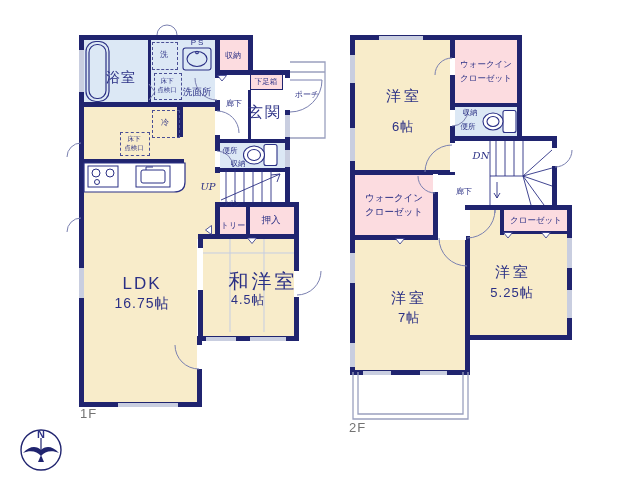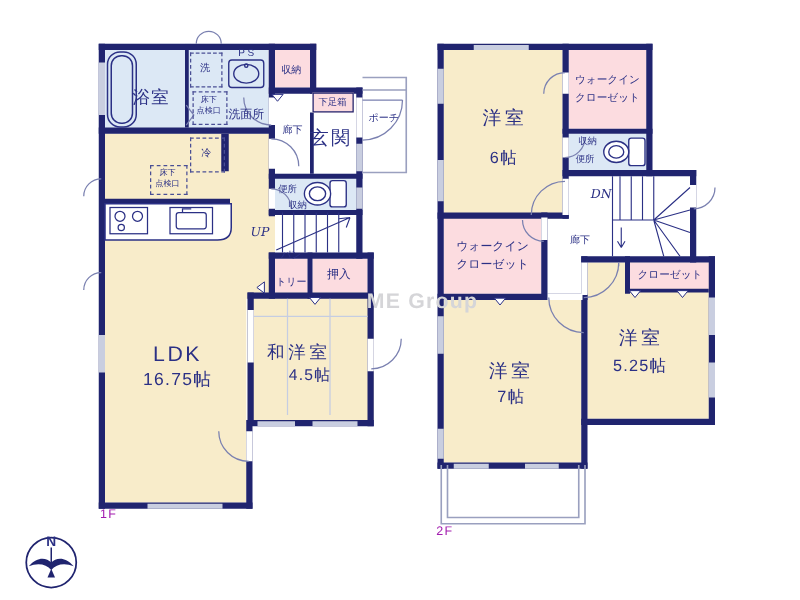--- a/index.html
+++ b/index.html
@@ -12,21 +12,21 @@
   .dash{border:1px dashed #4a4f95}
   .pinkbox{background:#fcdce0;border:1px solid #20246f;box-sizing:border-box}
   .lbl{position:absolute;transform:translate(-50%,-50%);color:#2b3085;font-size:9px;
        line-height:1;white-space:nowrap;text-align:center}
   .lbl.big{font-size:17px;letter-spacing:2px}
   .lbl.size{font-size:13px;letter-spacing:1px}
   .lbl.room{font-size:15px;letter-spacing:3px}
   .lbl.s8{font-size:8px}.lbl.s7{font-size:7.5px}.lbl.s65{font-size:6.5px}.lbl.s95{font-size:9.5px}
   .lbl.s105{font-size:15px;letter-spacing:2px}.lbl.s10{font-size:14px;letter-spacing:1px}
   .lbl.ital{font-style:italic;font-family:"DejaVu Serif","Liberation Serif",serif;font-size:10px}
-  .corner{position:absolute;color:#a21caf;font-size:10px;letter-spacing:1px}
+  .corner{position:absolute;color:#737373;font-size:13px;letter-spacing:1px}
   .wm{position:absolute;transform:translate(-50%,-50%);color:#d5d5d8;font-size:17px;
       font-weight:700;letter-spacing:1px}
   svg{position:absolute;left:0;top:0;pointer-events:none}
 </style>
 </head>
 <body>
 
 <div id="stage">
 
   <i class="f" style="left:79px;top:35px;width:74px;height:72px;background:#dce8f5"></i>
@@ -241,37 +241,36 @@
   <span class="lbl s65" style="left:134px;top:139px">床下</span>
   <span class="lbl s65" style="left:134px;top:148px">点検口</span>
   <span class="lbl s7" style="left:230px;top:151px">便所</span>
   <span class="lbl s7" style="left:238px;top:164px">収納</span>
   <span class="lbl ital" style="left:208px;top:187px">UP</span>
   <span class="lbl s8" style="left:233px;top:204px">パン</span>
   <span class="lbl s8" style="left:233px;top:226px">トリー</span>
   <span class="lbl s95" style="left:271px;top:220px">押入</span>
   <span class="lbl big" style="left:142px;top:283px">LDK</span>
   <span class="lbl size" style="left:142px;top:303px;font-size:14px">16.75帖</span>
-  <span class="lbl room" style="left:239px;top:281px;font-size:14px">和洋室</span>
+  <span class="lbl room" style="left:263px;top:281px;font-size:20px">和洋室</span>
   <span class="lbl size" style="left:248px;top:300px;font-size:12.5px">4.5帖</span>
   <span class="corner" style="left:80px;top:406px">1F</span>
 
   <span class="lbl room" style="left:404px;top:95px">洋室</span>
   <span class="lbl size" style="left:403px;top:126px">6帖</span>
   <span class="lbl s8" style="left:486px;top:64px;font-size:8.5px">ウォークイン</span>
   <span class="lbl s8" style="left:486px;top:78px;font-size:8.5px">クローゼット</span>
   <span class="lbl s7" style="left:470px;top:113px">収納</span>
   <span class="lbl s7" style="left:468px;top:127px">便所</span>
   <span class="lbl ital" style="left:481px;top:156px">DN</span>
   <span class="lbl s8" style="left:464px;top:192px">廊下</span>
   <span class="lbl s95" style="left:394px;top:198px">ウォークイン</span>
   <span class="lbl s95" style="left:394px;top:212px">クローゼット</span>
   <span class="lbl s8" style="left:536px;top:220px;font-size:8.5px">クローゼット</span>
   <span class="lbl room" style="left:513px;top:271px">洋室</span>
   <span class="lbl size" style="left:512px;top:292px">5.25帖</span>
   <span class="lbl room" style="left:409px;top:297px">洋室</span>
   <span class="lbl size" style="left:409px;top:317px">7帖</span>
   <span class="corner" style="left:349px;top:420px">2F</span>
 
-  <span class="wm" style="left:338px;top:241px">ME Group</span>
   <span class="lbl" style="left:41px;top:434px;font-size:11px;font-weight:bold">N</span>
 
 </div>
 
 </body></html>

